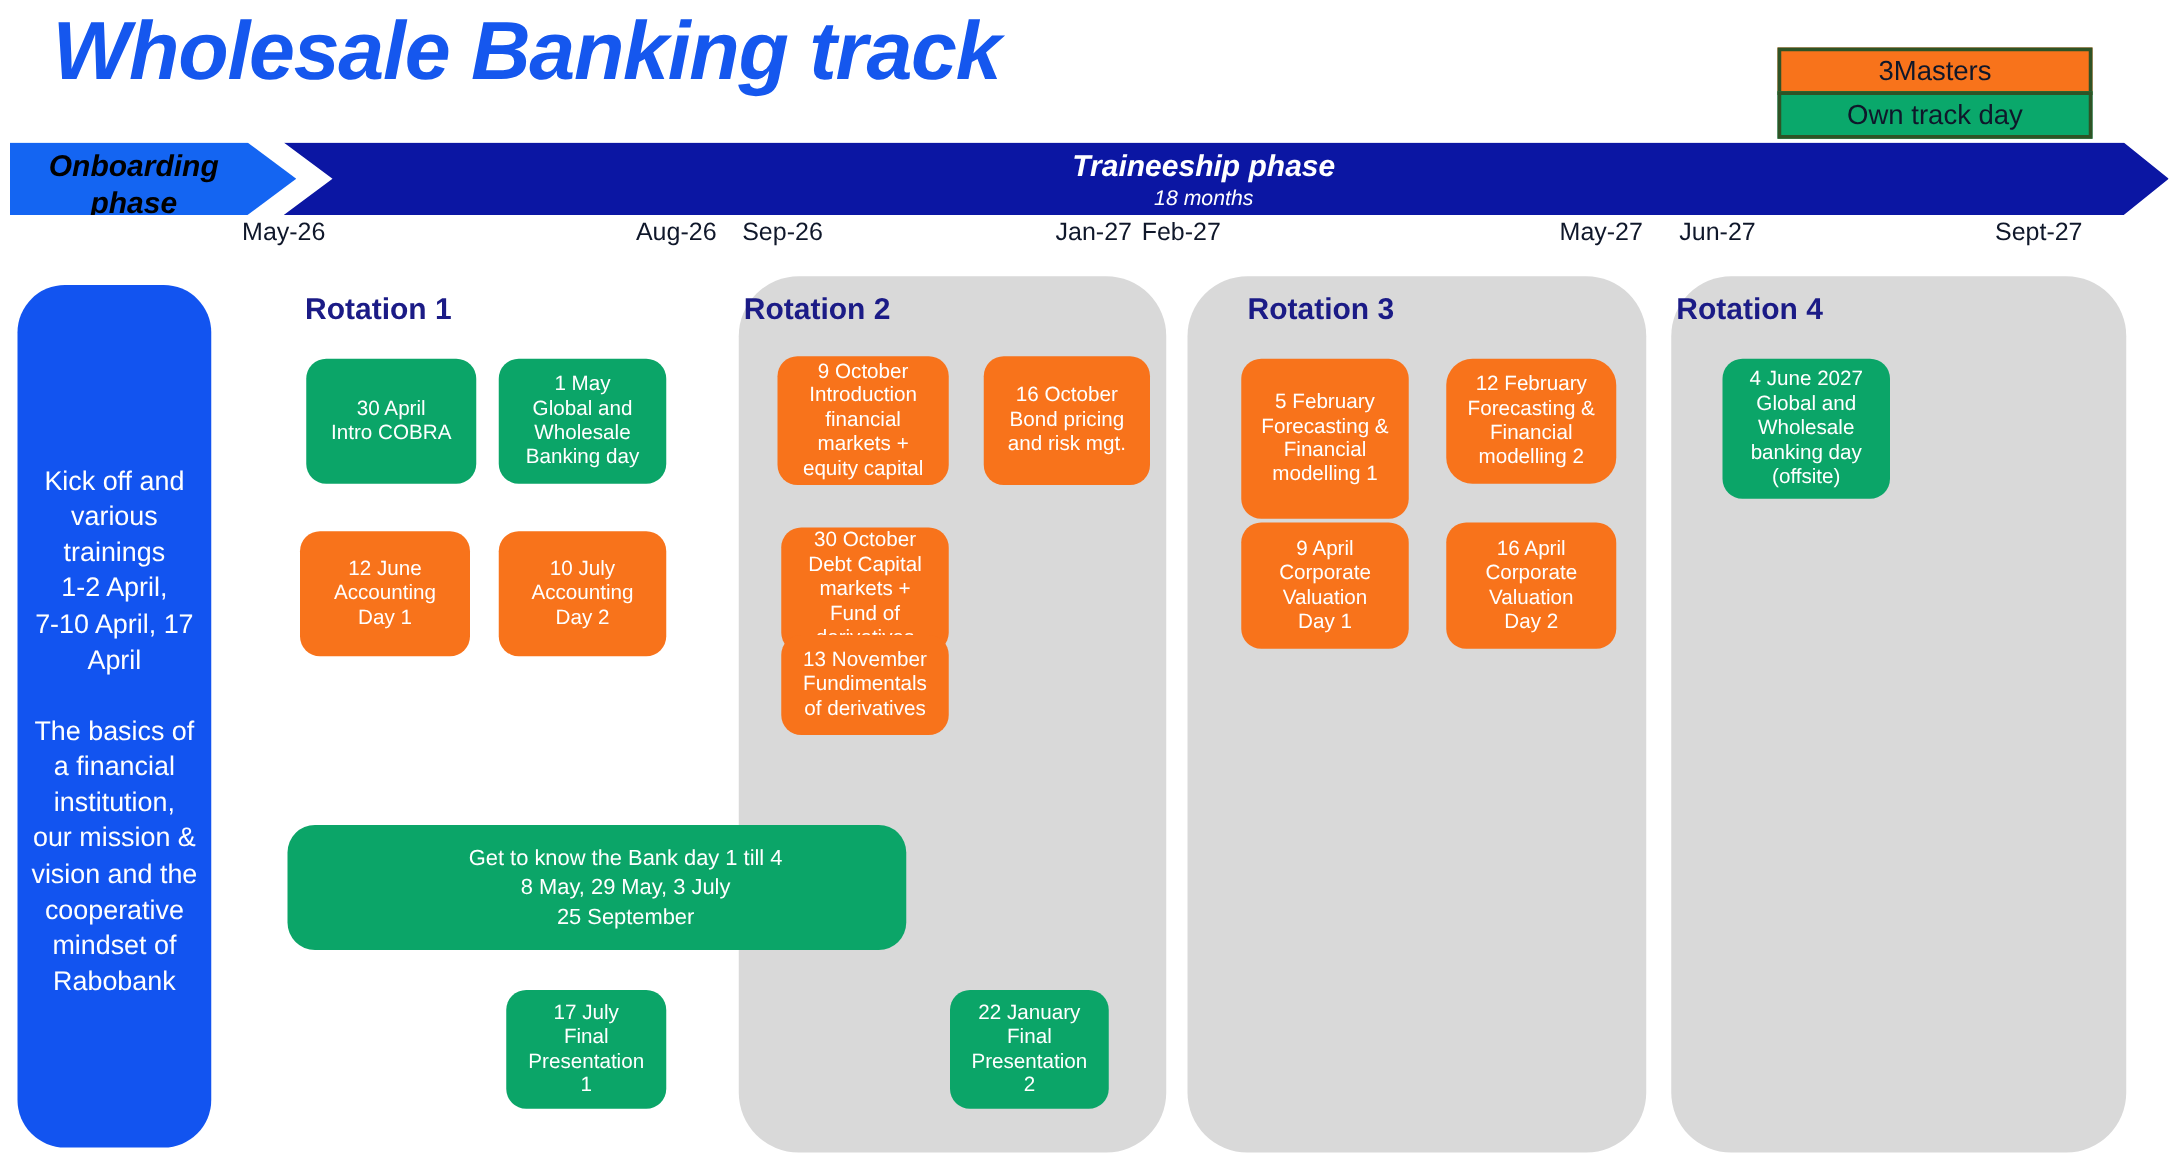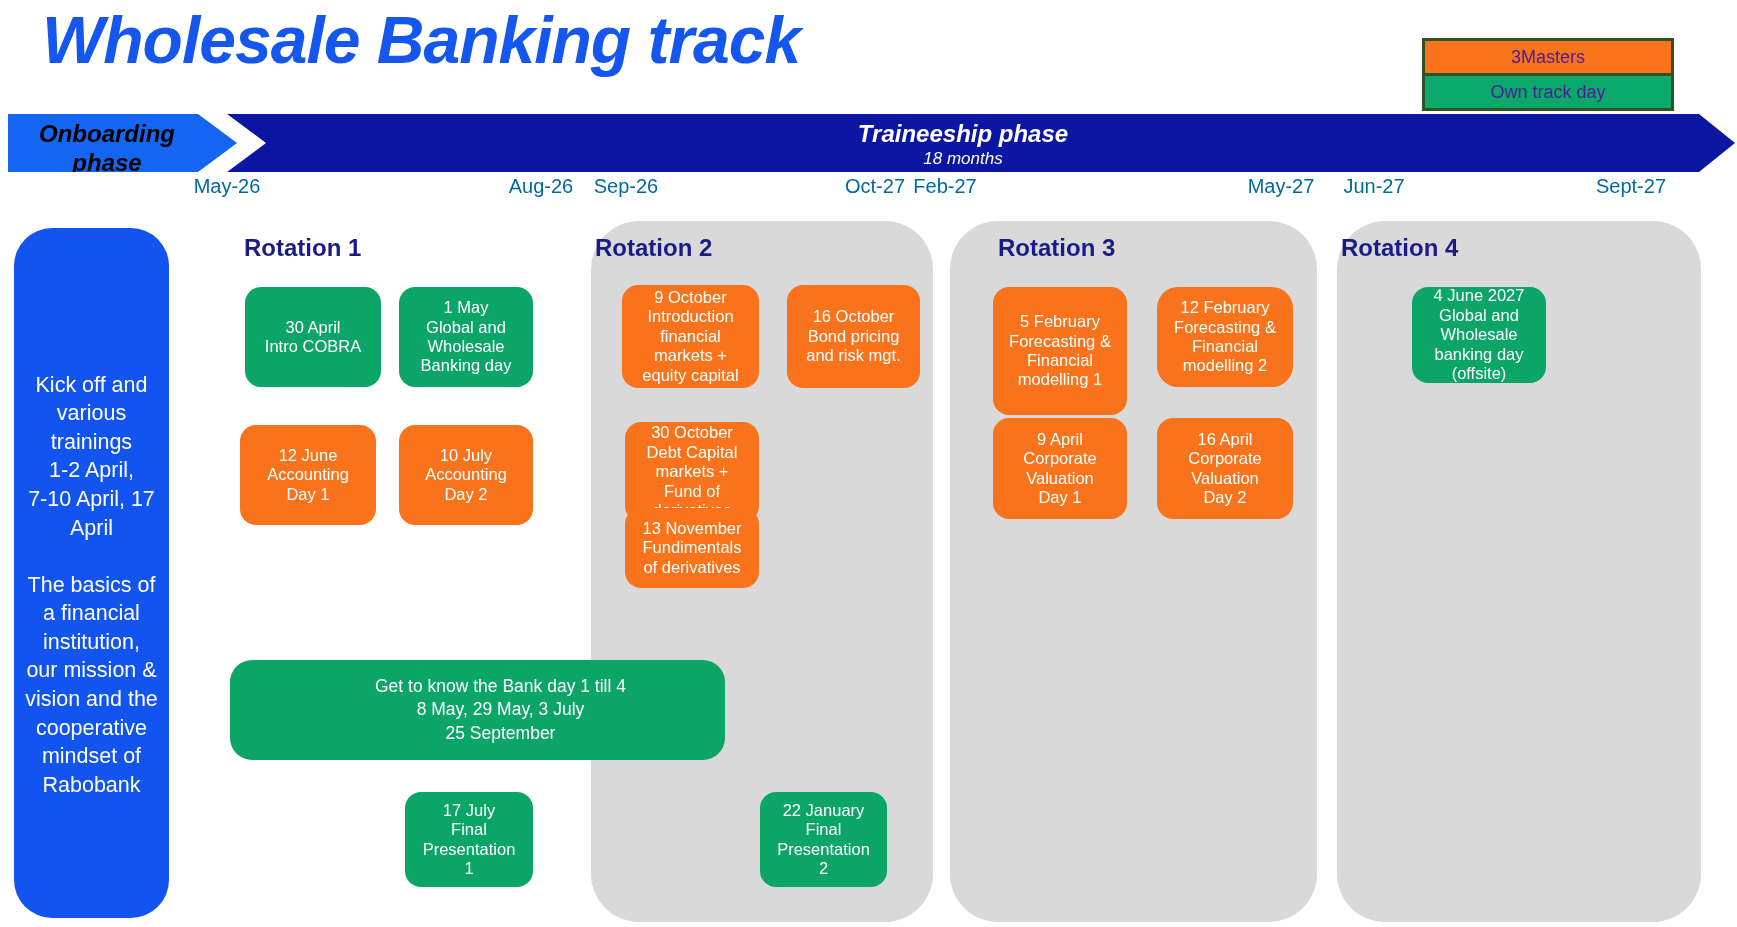--- a/index.html
+++ b/index.html
@@ -8,21 +8,21 @@
     font-family:"Liberation Sans","DejaVu Sans",sans-serif;
   }
   .page-title{
     position:absolute;left:42px;top:2px;margin:0;
     font-size:66px;font-style:italic;font-weight:bold;color:#1557ee;letter-spacing:-1px;
   }
   
   .legend{position:absolute;left:1422px;top:38px;width:252px;}
   .legend-row{
     height:32px;border:3px solid #2f5325;display:flex;align-items:center;justify-content:center;
-    color:#4c1d95;font-size:18px;
+    color:#0f172a;font-size:22px;
   }
   .legend-row.orange{background:#f8731b;}
   .legend-row.green{background:#0aa86b;margin-top:-3px;}
   
   .arrow-light{
     position:absolute;left:8px;top:114px;width:229px;height:58px;background:#1465f2;
     -webkit-clip-path:polygon(0 0,190px 0,100% 50%,190px 100%,0 100%);
     clip-path:polygon(0 0,190px 0,100% 50%,190px 100%,0 100%);
     color:#000000;text-align:center;
   }
@@ -32,21 +32,21 @@
     -webkit-clip-path:polygon(0 0,1472px 0,100% 50%,1472px 100%,0 100%,39px 50%);
     clip-path:polygon(0 0,1472px 0,100% 50%,1472px 100%,0 100%,39px 50%);
     color:#fff;text-align:center;
   }
   .arrow-dark .phase-inner{padding-top:6px;padding-right:36px;}
   .phase-name{font-size:24px;font-style:italic;font-weight:600;line-height:1.2;}
   .phase-duration{font-size:17px;font-style:italic;line-height:1.2;}
   
   .date{
     position:absolute;top:175px;transform:translateX(-50%);
-    font-size:20px;color:#0369a1;white-space:nowrap;
+    font-size:20px;color:#0f172a;white-space:nowrap;
   }
   
   .kickoff{
     position:absolute;left:14px;top:228px;width:155px;height:690px;background:#1254f0;
     border-radius:38px;color:#fff;display:flex;align-items:center;justify-content:center;
   }
   .kickoff .kickoff-text{
     white-space:pre-line;text-align:center;font-size:21.5px;line-height:1.33;padding:40px 4px 16px 4px;
   }
   
@@ -86,21 +86,21 @@
     <div class="phase-inner">
       <div class="phase-name">Traineeship phase</div>
       <div class="phase-duration">18 months</div>
     </div>
   </div>
 
   <div>
     <span class="date" style="left:227px">May-26</span>
     <span class="date" style="left:541px">Aug-26</span>
     <span class="date" style="left:626px">Sep-26</span>
-    <span class="date" style="left:875px">Oct-27</span>
+    <span class="date" style="left:875px">Jan-27</span>
     <span class="date" style="left:945px">Feb-27</span>
     <span class="date" style="left:1281px">May-27</span>
     <span class="date" style="left:1374px">Jun-27</span>
     <span class="date" style="left:1631px">Sept-27</span>
   </div>
 
   <div class="kickoff">
     <div class="kickoff-text">Kick off and
 various
 trainings
@@ -175,21 +175,21 @@
 modelling 2</div>
   <div class="ev orange" style="left:993px;top:418px;width:134px;height:101px;">9 April
 Corporate
 Valuation
 Day 1</div>
   <div class="ev orange" style="left:1157px;top:418px;width:136px;height:101px;">16 April
 Corporate
 Valuation
 Day 2</div>
 
-  <div class="ev green" style="left:1412px;top:287px;width:134px;height:96px;">4 June 2027
+  <div class="ev green" style="left:1378px;top:287px;width:134px;height:112px;">4 June 2027
 Global and
 Wholesale
 banking day
 (offsite)</div>
 
   <div class="ev green wide" style="left:230px;top:660px;width:495px;height:100px;padding-left:48px;">Get to know the Bank day 1 till 4
 8 May, 29 May, 3 July
 25 September</div>
 
 </div>

